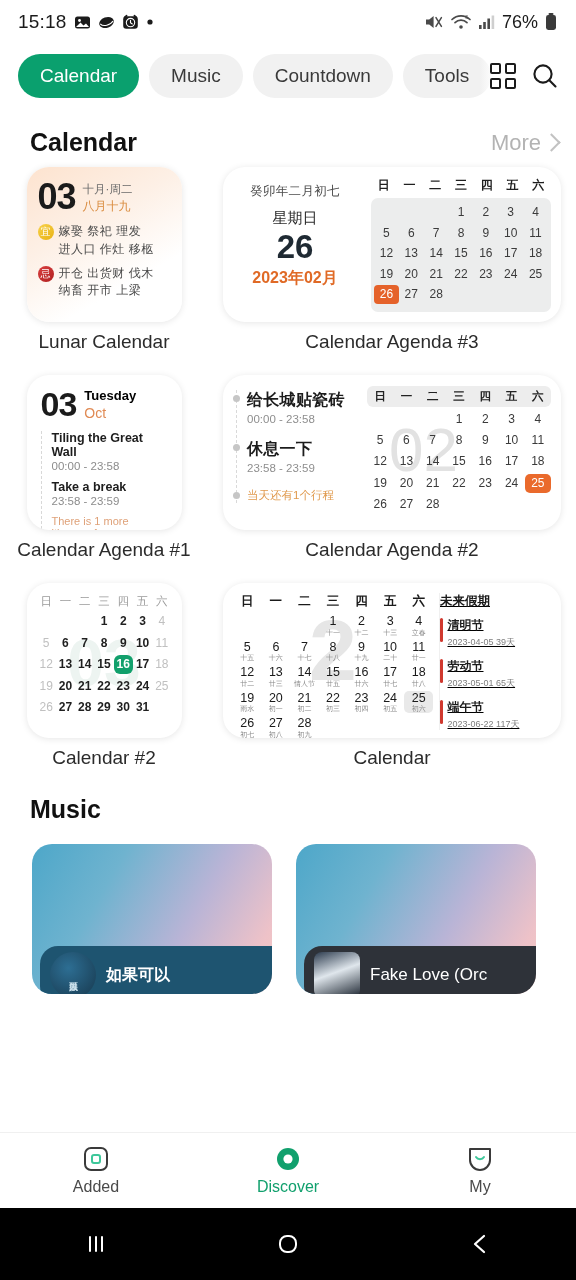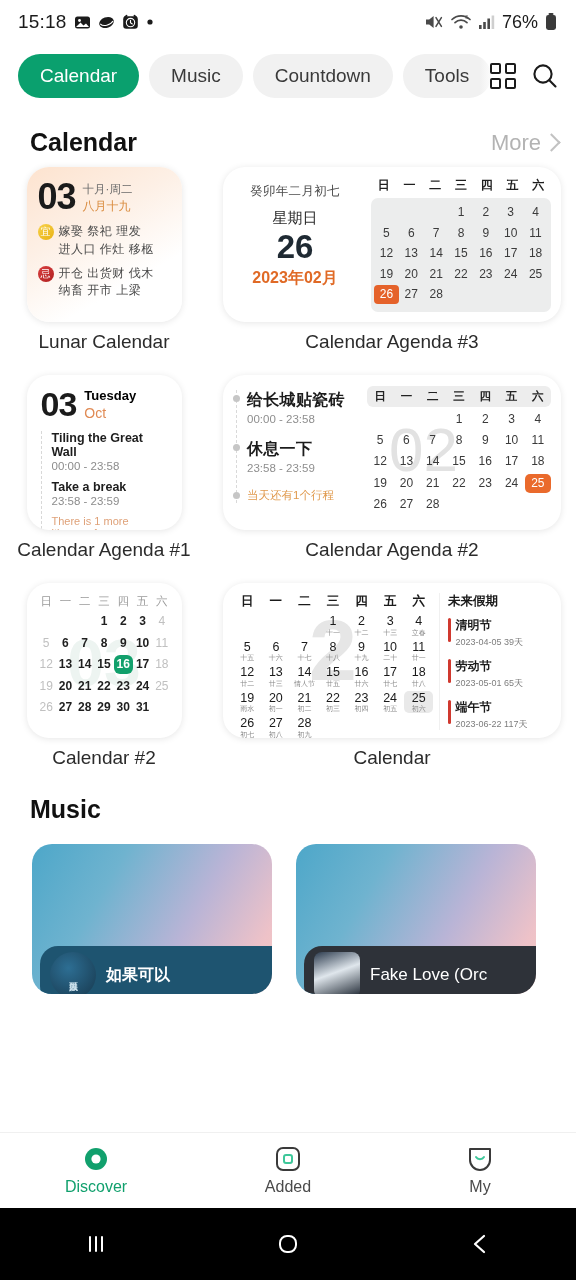--- a/index.html
+++ b/index.html
@@ -152,21 +152,21 @@
   .cal-dow { display:grid; grid-template-columns:repeat(7,1fr); }
   .cal-dow span { font-size:12.5px; font-weight:bold; color:#1a1a1a; text-align:center; }
   .cal-grid { display:grid; grid-template-columns:repeat(7,1fr); row-gap:3px;
               margin-top:4px; position:relative; z-index:2; }
   .cal-cell { text-align:center; line-height:1; padding:1px 0; border-radius:5px; }
   .cal-cell.sel { background:#e9e9e9; }
   .cal-d { font-size:12.5px; color:#1a1a1a; display:block; }
   .cal-l { font-size:7px; color:#8a8a8a; display:block; margin-top:1px; }
   .cal-ghost { position:absolute; left:0; right:0; top:8px; text-align:center;
                font-size:86px; font-weight:bold; color:#e6e6e6; z-index:1; }
-  .cal-right { flex:1; padding-left:8px; border-left:1px solid #f0f0f0; }
+  .cal-right { flex:1; border-left:1px solid #f0f0f0;text-decoration:underline; }
   .cal-r-title { font-size:12.5px; font-weight:bold; color:#1a1a1a; margin-bottom:7px; }
   .hol { display:flex; gap:5px; margin-bottom:9px; }
   .hol-bar { width:2.5px; background:#d0392f; border-radius:2px; flex:none; margin-top:1px; height:24px; }
   .hol-n { font-size:12px; font-weight:bold; color:#1c1c1c; }
   .hol-d { font-size:9px; color:#7d7d7d; margin-top:2px; }
 
   
   .music-head { padding:26px 18px 6px 30px; }
   .music-title { font-size:25px; font-weight:bold; color:#111; }
   .music-row { display:flex; gap:24px; padding:14px 0 0 32px; }
@@ -709,37 +709,37 @@
     </div>
     <div class="mcard">
       <div class="mplayer dark">
         <span class="mart sq"></span>
         <span class="mtitle reg">Fake Love (Orc</span>
       </div>
     </div>
   </div>
 
   <div class="botnav">
+    <div class="nav-item">
+      <span class="ic">
+        <svg width="30" height="28" viewBox="0 0 30 28">
+            <rect x="4" y="3" width="22" height="22" rx="6" fill="none" stroke="#3a3a3a" stroke-width="2"></rect>
+            <rect x="11" y="10" width="8" height="8" rx="2" fill="none" stroke="#3ec79a" stroke-width="2"></rect>
+          </svg>
+      </span>
+      <span class="nav-label">Added</span>
+    </div>
     <div class="nav-item active">
       <span class="ic">
         <svg width="30" height="28" viewBox="0 0 30 28">
             <circle cx="15" cy="14" r="11" fill="#11a06d"></circle>
             <circle cx="15" cy="14" r="4.6" fill="#fff"></circle>
           </svg>
       </span>
       <span class="nav-label">Discover</span>
-    </div>
-    <div class="nav-item">
-      <span class="ic">
-        <svg width="30" height="28" viewBox="0 0 30 28">
-            <rect x="4" y="3" width="22" height="22" rx="6" fill="none" stroke="#3a3a3a" stroke-width="2"></rect>
-            <rect x="11" y="10" width="8" height="8" rx="2" fill="none" stroke="#3ec79a" stroke-width="2"></rect>
-          </svg>
-      </span>
-      <span class="nav-label">Added</span>
     </div>
     <div class="nav-item">
       <span class="ic">
         <svg width="30" height="28" viewBox="0 0 30 28">
             <path d="M5 4 H25 V15 A10 10 0 0 1 5 15 Z" fill="none" stroke="#3a3a3a" stroke-width="2" stroke-linejoin="round"></path>
             <path d="M11 12 A4.5 4 0 0 0 19 12" fill="none" stroke="#3ec79a" stroke-width="2" stroke-linecap="round"></path>
           </svg>
       </span>
       <span class="nav-label">My</span>
     </div>

